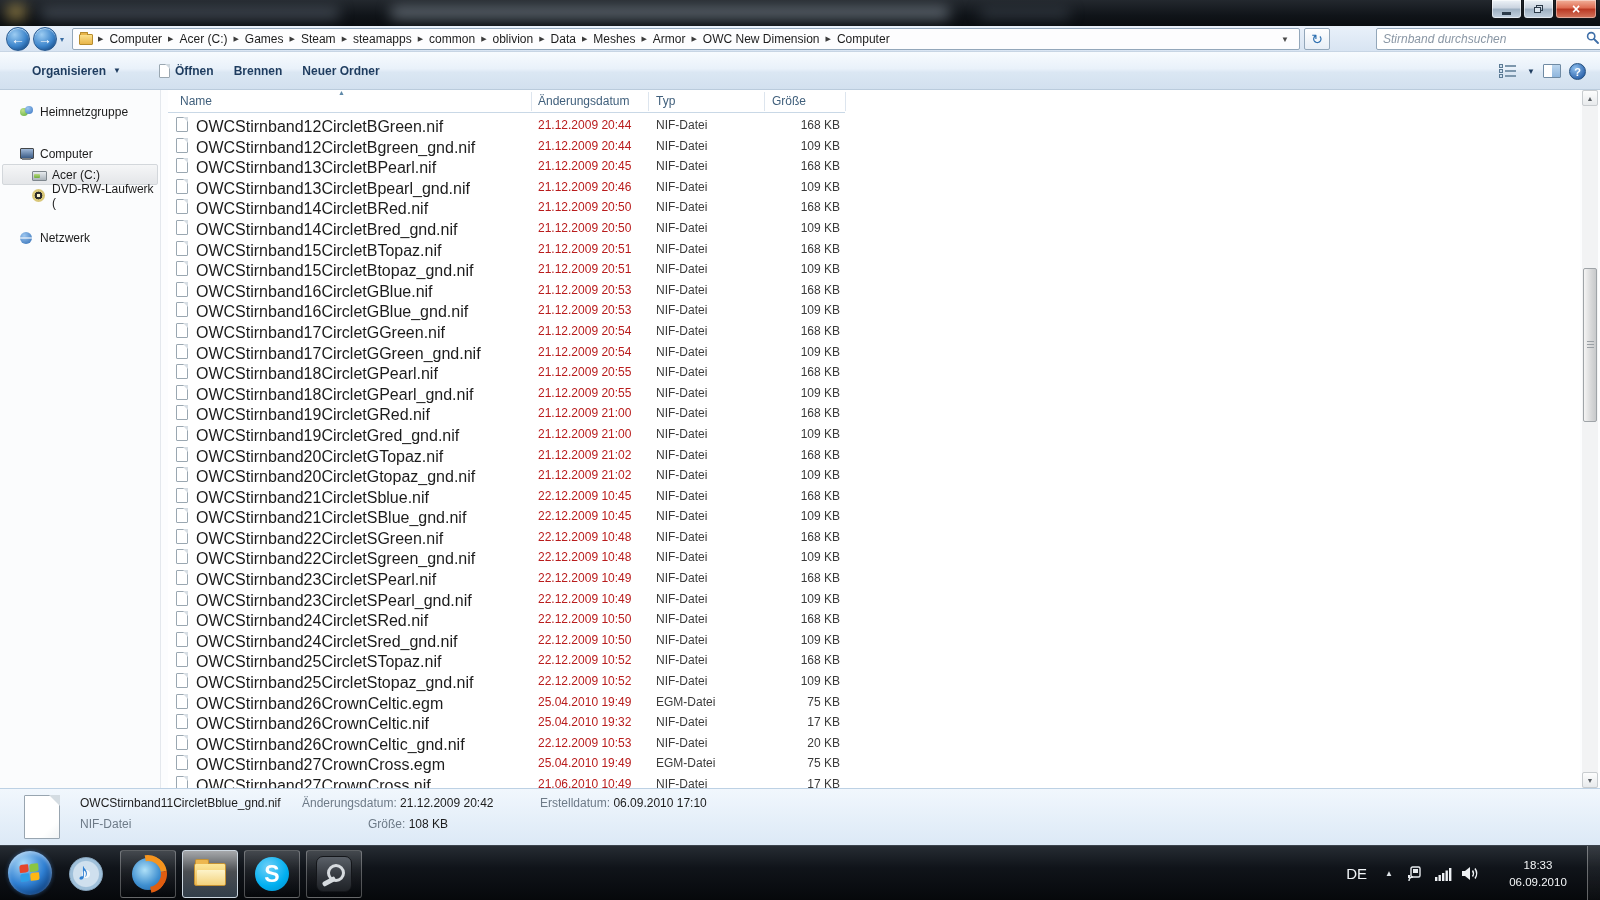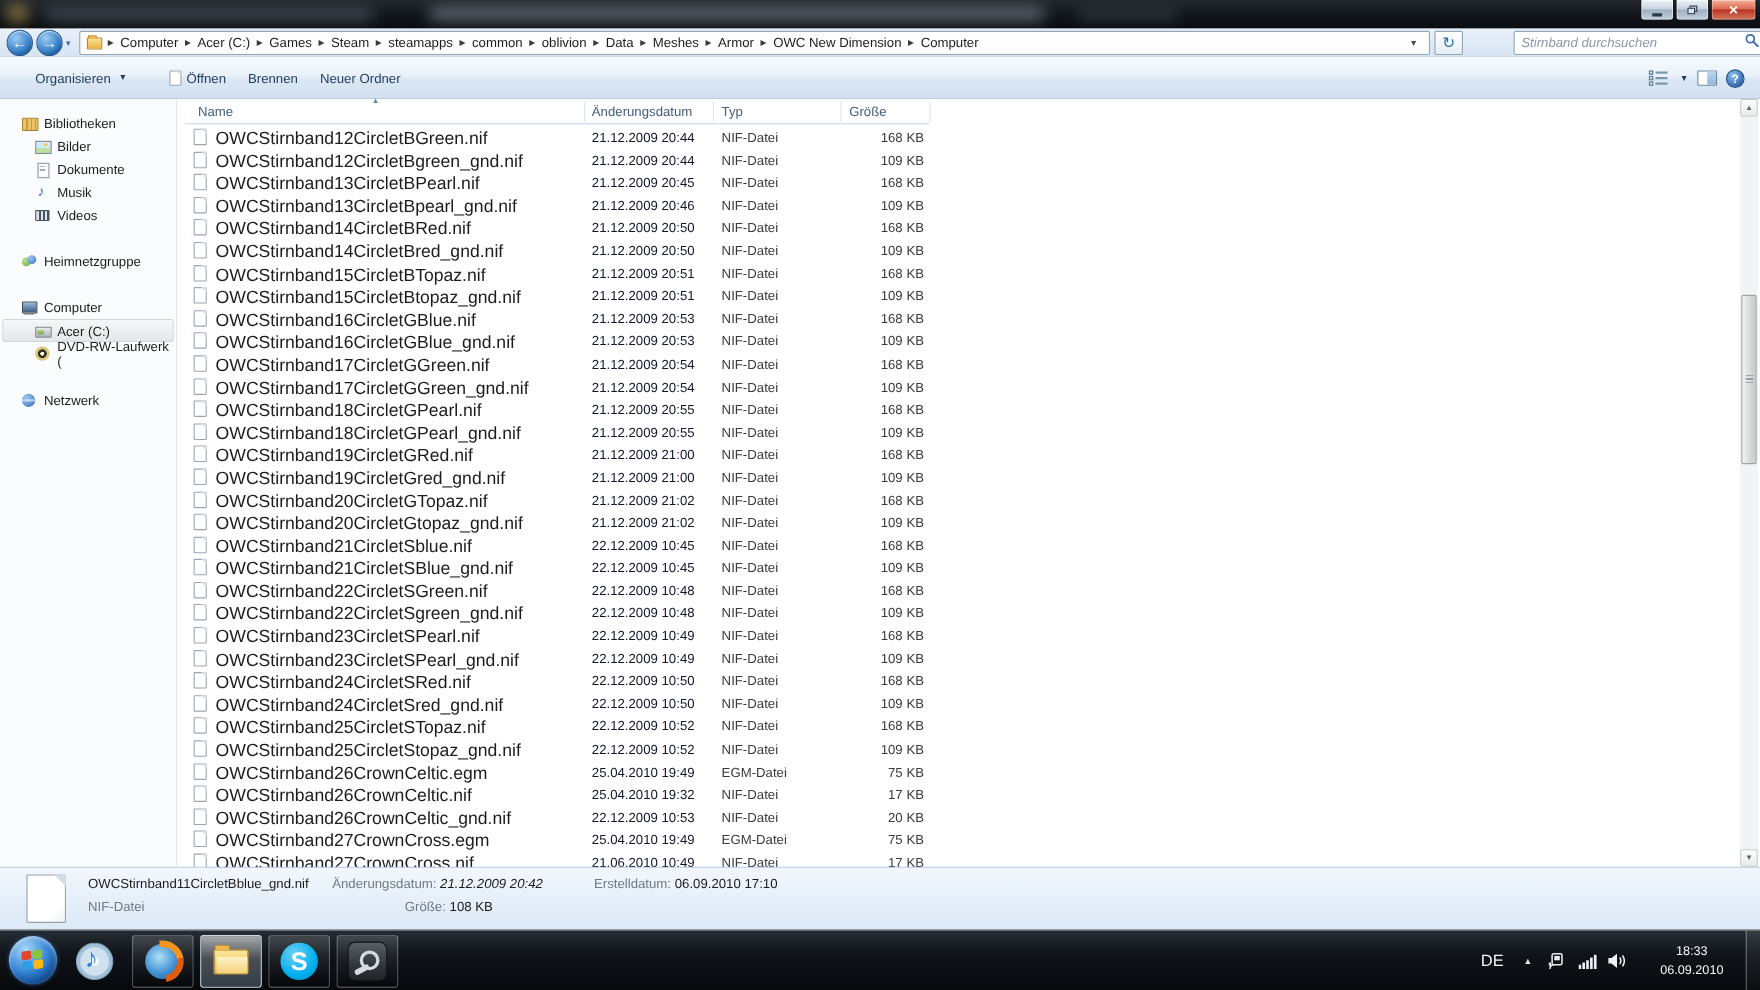--- a/index.html
+++ b/index.html
@@ -39,21 +39,21 @@
   .csep{font-size:7px;color:#3b3b3b;padding:0 1px;}
   .addr-drop{font-size:8px;color:#4a4a4a;padding:0 6px;}
   .refreshbtn{position:absolute;left:1304px;top:2px;width:26px;height:22px;background:linear-gradient(#fff,#e7eef6);border:1px solid #93a7ba;border-radius:2px;text-align:center;color:#2d6fb0;font-size:14px;line-height:20px;}
   .searchbox{position:absolute;left:1376px;top:2px;width:228px;height:22px;background:#fff;border:1px solid #93a7ba;border-radius:2px;display:flex;align-items:center;}
   .searchbox input{flex:1;border:none;outline:none;font-size:12px;padding:0 6px;background:transparent;color:#333;}
   .searchbox input::placeholder{font-style:italic;color:#8a97a5;}
   .mag{flex:0 0 22px;text-align:center;}
 
   
   .toolbar{position:absolute;left:0;top:52px;width:1600px;height:38px;background:linear-gradient(#f7fbfe,#e9f1fa 45%,#dbe7f3 55%,#d2e0ef);border-bottom:1px solid #bacbdc;display:flex;align-items:center;}
-  .tb-item{font-size:12px;color:#1e3c5f;padding:5px 9px;border:1px solid transparent;border-radius:2px;display:flex;align-items:center;gap:5px;cursor:default;}
+  .tb-item{font-size:12px;color:#1e3c5f;padding:5px 9px;border:1px solid transparent;border-radius:2px;display:flex;align-items:center;gap:5px;cursor:default;font-weight:bold;}
   .tb-caret{font-size:8px;color:#1e3c5f;margin-left:2px;}
   .tb-sep{width:18px;}
   .pageicon{width:11px;height:14px;background:#fff;border:1px solid #9aa7b1;border-radius:1px;position:relative;}
   .pageicon::before{content:'';position:absolute;right:-1px;top:-1px;border-style:solid;border-width:0 5px 5px 0;border-color:transparent #cfd8df transparent transparent;}
   .tb-right{position:absolute;right:14px;top:0;height:38px;display:flex;align-items:center;gap:8px;}
   .viewsicon{width:18px;height:15px;position:relative;}
   .viewsicon .sq{position:absolute;left:0;width:4px;height:4px;border:1px solid #5b7globe;border:1px solid #5b7a94;background:#cfe0ef;}
   .viewsicon .l1{top:0}.viewsicon .l2{top:5px}.viewsicon .l3{top:10px}
   .viewsicon .ln{position:absolute;left:6px;height:2px;width:11px;background:#7d97ad;}
   .viewsicon .m1{top:1px}.viewsicon .m2{top:6px}.viewsicon .m3{top:11px}
@@ -104,39 +104,39 @@
   .filearea{position:absolute;left:168px;top:0;width:1412px;height:882px;background:#fff;}
   .listheader{position:absolute;left:0;top:0;width:677px;height:23px;border-bottom:1px solid #c9d8e6;background:#fff;}
   .hcol{position:absolute;top:4px;font-size:12px;color:#41607c;cursor:default;}
   .hsep{position:absolute;top:2px;width:1px;height:19px;background:#dde5ee;}
   .sortglyph{position:absolute;left:170px;top:-1px;font-size:7px;color:#5f89a8;}
   .rows{position:absolute;left:0;top:25px;width:1412px;}
   .frow{position:relative;height:20.6px;cursor:default;}
   .fdoc{position:absolute;left:8px;top:2px;width:12px;height:15px;background:#fff;border:1px solid #9aa7b1;border-radius:1px;}
   .fdoc::before{content:'';position:absolute;right:-1px;top:-1px;border-style:solid;border-width:0 5px 5px 0;border-color:transparent #d7dee4 transparent transparent;}
   .fname{position:absolute;left:28px;top:3px;font-size:16px;color:#1c1c1c;white-space:nowrap;}
-  .fdate{position:absolute;left:370px;top:3px;font-size:12px;color:#0f172a;}
+  .fdate{position:absolute;left:370px;top:3px;font-size:12px;color:#b91c1c;}
   .ftype{position:absolute;left:488px;top:3px;font-size:12px;color:#3a3a3a;}
   .fsize{position:absolute;left:570px;top:3px;width:102px;text-align:right;font-size:12px;color:#3a3a3a;}
 
   
   .scrollbar{position:absolute;right:2px;top:0;width:16px;height:698px;background:#f2f3f4;}
   .sc-btn{position:absolute;left:0;width:16px;height:16px;background:linear-gradient(#fdfdfd,#e8eaec);border:1px solid #c8cccf;color:#5c6166;font-size:7px;text-align:center;line-height:15px;border-radius:2px;}
   .sc-up{top:0;} .sc-down{bottom:0;}
   .sc-thumb{position:absolute;left:1px;top:178px;width:14px;height:154px;background:linear-gradient(90deg,#f4f4f4,#d7d8d9 60%,#c7c9cb);border:1px solid #9fa4a8;border-radius:2px;}
   .sc-grip{position:absolute;left:3px;top:72px;width:7px;height:8px;background:repeating-linear-gradient(#9aa0a5 0 1px,transparent 1px 3px);}
 
   
   .details{position:absolute;left:0;top:788px;width:1600px;height:57px;background:linear-gradient(#f1f7fd,#dce9f6);border-top:1px solid #bdd1e4;}
   .bigdoc{position:absolute;left:24px;top:6px;width:36px;height:44px;background:linear-gradient(135deg,#fff 0 75%,#f0f3f5);border:1px solid #98a5b0;border-radius:1px;}
   .bigdoc::before{content:'';position:absolute;right:-1px;top:-1px;border-style:solid;border-width:0 11px 11px 0;border-color:transparent #d4dce2 transparent transparent;}
   .d-name{position:absolute;left:80px;top:7px;font-size:12px;color:#1c1c1c;}
   .d-type{position:absolute;left:80px;top:28px;font-size:12px;color:#6d7a87;}
   .d-row1b{position:absolute;left:302px;top:7px;font-size:12px;color:#6d7a87;}
-  .d-row1b b{color:#1c1c1c;font-weight:normal;font-style:italic;}
+  .d-row1b b{color:#1c1c1c;font-weight:normal;}
   .d-row2b{position:absolute;left:368px;top:28px;font-size:12px;color:#6d7a87;}
   .d-row2b b{color:#1c1c1c;font-weight:normal;}
   .d-row1c{position:absolute;left:540px;top:7px;font-size:12px;color:#6d7a87;}
   .d-row1c b{color:#1c1c1c;font-weight:normal;}
 
   
   .taskbar{position:absolute;left:0;top:845px;width:1600px;height:55px;background:linear-gradient(#262c33,#10141a 40%,#06080b);border-top:1px solid #3c444d;}
   .orb{position:absolute;left:8px;top:5px;width:44px;height:44px;border-radius:50%;background:radial-gradient(circle at 35% 28%,#a8d8f8,#2f7fd2 50%,#0a3a78 82%,#041f45);box-shadow:inset 0 2px 4px rgba(255,255,255,.5),0 0 4px rgba(80,160,255,.4);}
   .flag{position:absolute;left:12px;top:13px;width:20px;height:18px;transform:rotate(-6deg);display:grid;grid-template-columns:9px 9px;grid-template-rows:8px 8px;gap:1px;}
   .flag i{border-radius:35% 10% 35% 10%;}
@@ -264,42 +264,20 @@
           <i class="ln m3"></i>
       </span>
       <span class="tb-caret">▼</span>
       <span class="previcon"></span>
       <span class="helpicon">?</span>
     </div>
   </div>
 
   <div class="main">
     <div class="sidebar" id="sidebar">
-        <div class="sb-sec">
-          <div class="sb-item sb-root">
-            <span class="sb-ic ic ic-libraries"></span>
-            <span>Bibliotheken</span>
-          </div>
-          <div class="sb-item sb-child">
-            <span class="sb-ic ic ic-pictures"></span>
-            <span>Bilder</span>
-          </div>
-          <div class="sb-item sb-child">
-            <span class="sb-ic ic ic-documents"></span>
-            <span>Dokumente</span>
-          </div>
-          <div class="sb-item sb-child">
-            <span class="sb-ic ic ic-music"></span>
-            <span>Musik</span>
-          </div>
-          <div class="sb-item sb-child">
-            <span class="sb-ic ic ic-videos"></span>
-            <span>Videos</span>
-          </div>
-        </div>
         <div class="sb-sec">
           <div class="sb-item sb-root">
             <span class="sb-ic ic ic-homegroup"></span>
             <span>Heimnetzgruppe</span>
           </div>
         </div>
         <div class="sb-sec">
           <div class="sb-item sb-root">
             <span class="sb-ic ic ic-computer"></span>
             <span>Computer</span>

